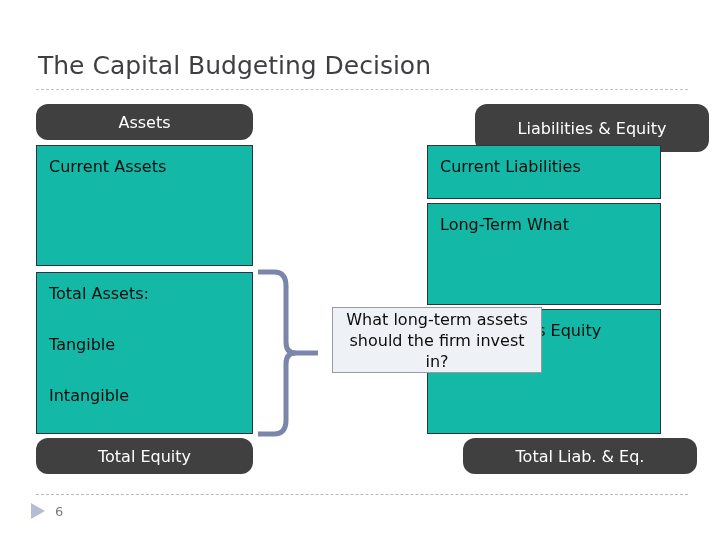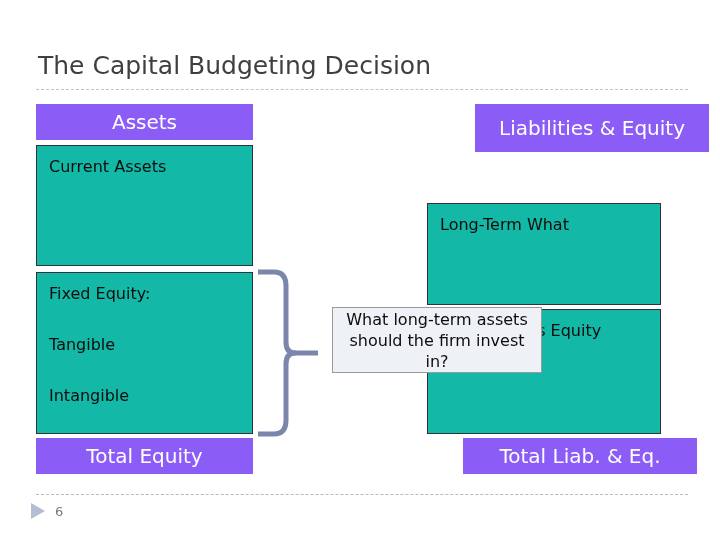--- a/index.html
+++ b/index.html
@@ -38,28 +38,29 @@
     left: 36px;
     top: 89px;
     width: 652px;
     height: 0px;
     border-top: 1px dashed #c3c3c3;
   }
 
   
   .hdr-bar {
     position: absolute;
-    background: #8b5cf6;
+    background: #404040;
     color: #ffffff;
-    font-size: 20px;
+    font-size: 16px;
     display: flex;
     align-items: center;
     justify-content: center;
     text-align: center;
     box-sizing: border-box;
+    border-radius: 12px;
   }
   .body-box {
     position: absolute;
     background: #14b8a6;
     border: 1px solid #2f3340;
     box-sizing: border-box;
     color: #0d0d0d;
     font-size: 16px;
     padding: 10px 0 0 12px;
   }
@@ -153,29 +154,32 @@
   <div id="slide-title">The Capital Budgeting Decision</div>
   <div id="title-rule"></div>
 
   <div class="hdr-bar" id="assets-header">Assets</div>
 
   <div class="body-box" id="current-assets">
     <span class="line">Current Assets</span>
   </div>
 
   <div class="body-box" id="fixed-assets">
-    <span class="line">Fixed Equity:</span>
+    <span class="line">Total Assets:</span>
     <span class="line sp">Tangible</span>
     <span class="line sp">Intangible</span>
   </div>
 
   <div class="hdr-bar" id="total-assets">Total Equity</div>
 
   <div class="hdr-bar" id="le-header">Liabilities &amp; Equity</div>
 
+  <div class="body-box" id="current-liab">
+    <span class="line">Current Liabilities</span>
+  </div>
 
   <div class="body-box" id="long-term-debt">
     <span class="line">Long-Term What</span>
   </div>
 
   <div class="body-box" id="share-equity">
     <span class="line">Shareholders Equity</span>
   </div>
 
   <div class="hdr-bar" id="total-liab">Total Liab. &amp; Eq.</div>

